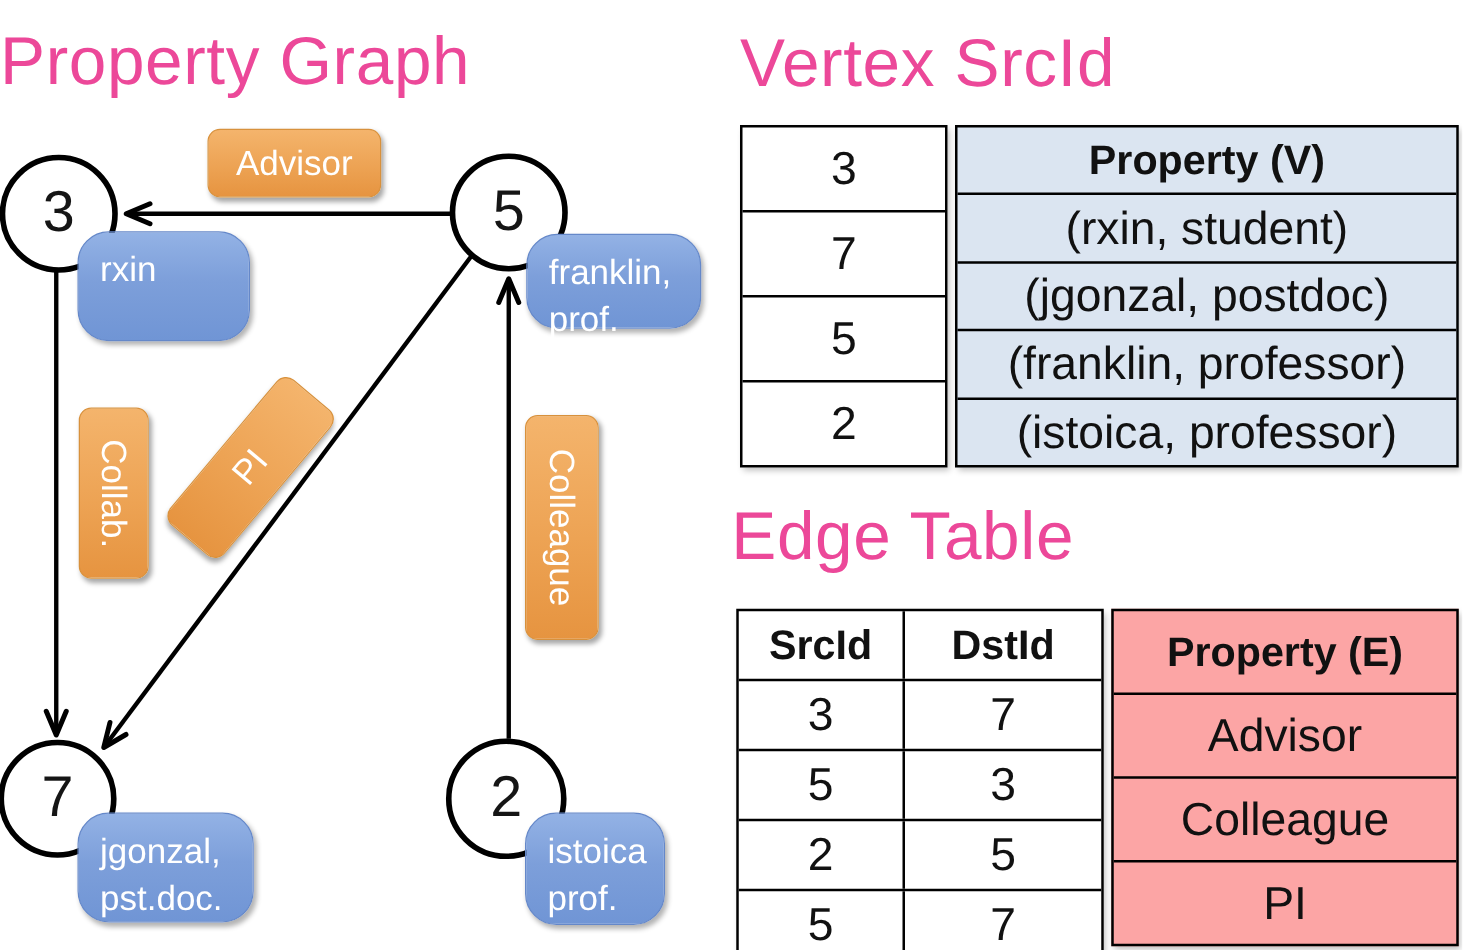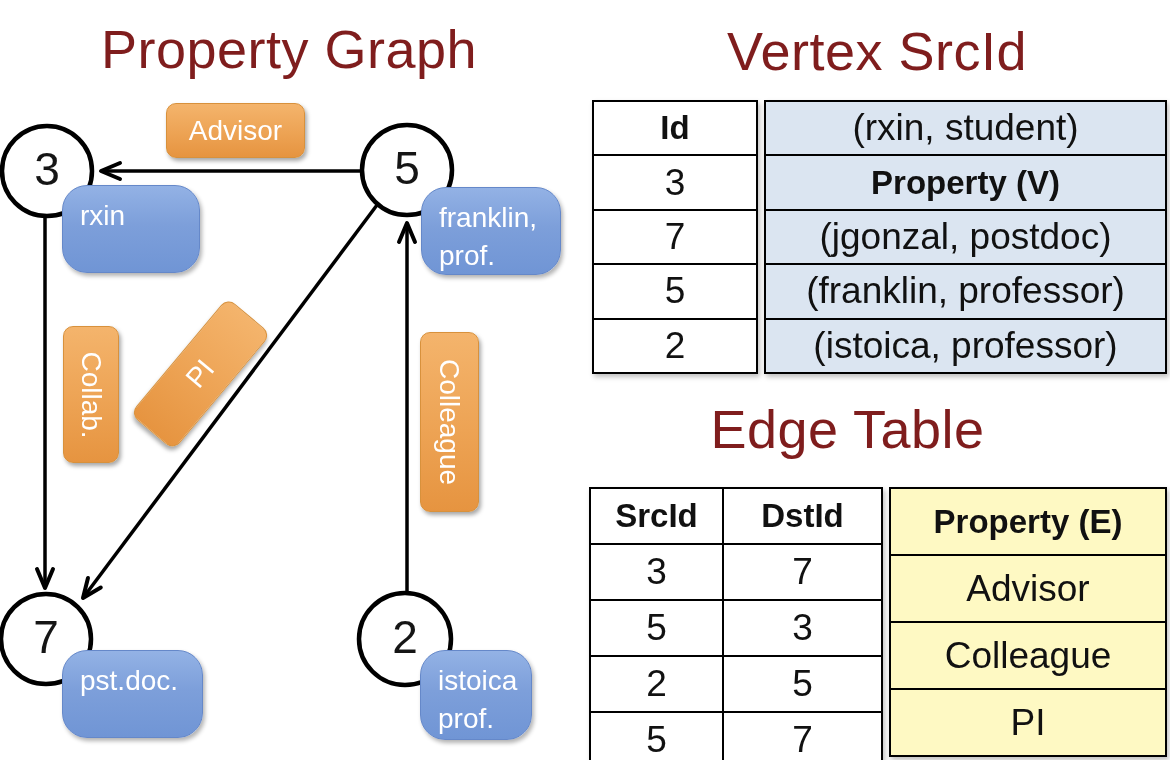--- a/index.html
+++ b/index.html
@@ -2,22 +2,22 @@
 <html><head>
 <meta charset="utf-8">
 <style>
   html,body{margin:0;padding:0;background:#ffffff;}
   #canvas{
     position:relative;width:1170px;height:760px;background:#ffffff;overflow:hidden;
     font-family:"Liberation Sans", sans-serif;color:#111;
   }
   
   .big-title{
-    position:absolute;text-align:center;font-size:54px;font-weight:300;
-    letter-spacing:0.5px;color:#7f1d1d;white-space:nowrap;line-height:1;
+    position:absolute;font-size:54px;font-weight:300;
+    letter-spacing:0.5px;color:#ec4899;white-space:nowrap;line-height:1;
   }
   
   #graph-svg{position:absolute;left:0;top:0;}
   .node-num{
     position:absolute;font-size:46px;font-weight:300;color:#151515;
     transform:translate(-50%,-54%);line-height:1;
   }
   .obox{
     position:absolute;display:flex;align-items:center;justify-content:center;
     background:linear-gradient(180deg,#f4b46c 0%,#eda354 55%,#e69440 100%);
@@ -47,21 +47,21 @@
   }
   .tgroup .trow:first-child{border-top:none;}
   .tgroup .thead{font-weight:bold;font-size:33px;}
   .split{justify-content:flex-start;padding:0;}
   .split .c1,.split .c2{
     height:100%;display:flex;align-items:center;justify-content:center;box-sizing:border-box;
   }
   .split .c1{width:133px;border-right:2px solid #000;}
   .split .c2{flex:1;}
   .vprop{background:#dbe5f1;}
-  .eprop{background:#fef9c3;}
+  .eprop{background:#fca5a5;}
 </style>
 </head>
 <body>
 
 <div id="canvas">
 
   <div class="big-title" style="left:0;top:22px;width:578px;">Property Graph</div>
 
   <svg id="graph-svg" width="585" height="760" viewBox="0 0 585 760">
     <defs>
@@ -95,45 +95,45 @@
   <div class="obox" id="pi-label" style="left:172px;top:298px;width:55px;height:150px;">
     <span class="rotm90">PI</span>
   </div>
   <div class="obox" style="left:420px;top:332px;width:57px;height:178px;">
     <span class="rot90">Colleague</span>
   </div>
 
   <div class="bbox" style="left:62px;top:185px;width:138px;height:88px;">
     <div>rxin</div>
   </div>
-  <div class="bbox" style="left:421px;top:187px;width:140px;height:88px;">
+  <div class="bbox" style="left:421px;top:187px;width:140px;height:76px;">
     <div>franklin,</div>
     <div>prof.</div>
   </div>
   <div class="bbox" style="left:62px;top:650px;width:141px;height:88px;">
+    <div>jgonzal,</div>
     <div>pst.doc.</div>
   </div>
   <div class="bbox" style="left:420px;top:650px;width:112px;height:90px;">
     <div>istoica</div>
     <div>prof.</div>
   </div>
 
   <div class="big-title" style="left:592px;top:24px;width:570px;">Vertex SrcId</div>
 
   <div class="tgroup" style="left:592px;top:100px;width:166px;height:274px;">
-    <div class="trow thead">Id</div>
     <div class="trow">3</div>
     <div class="trow">7</div>
     <div class="trow">5</div>
     <div class="trow">2</div>
   </div>
 
   <div class="tgroup vprop" style="left:764px;top:100px;width:403px;height:274px;">
+    <div class="trow thead">Property (V)</div>
     <div class="trow">(rxin, student)</div>
-    <div class="trow thead">Property (V)</div>
     <div class="trow">(jgonzal, postdoc)</div>
     <div class="trow">(franklin, professor)</div>
     <div class="trow">(istoica, professor)</div>
   </div>
 
   <div class="big-title" style="left:585px;top:402px;width:525px;">Edge Table</div>
 
   <div class="tgroup" style="left:589px;top:487px;width:294px;height:282px;">
     <div class="trow split thead">
       <div class="c1">SrcId</div>

